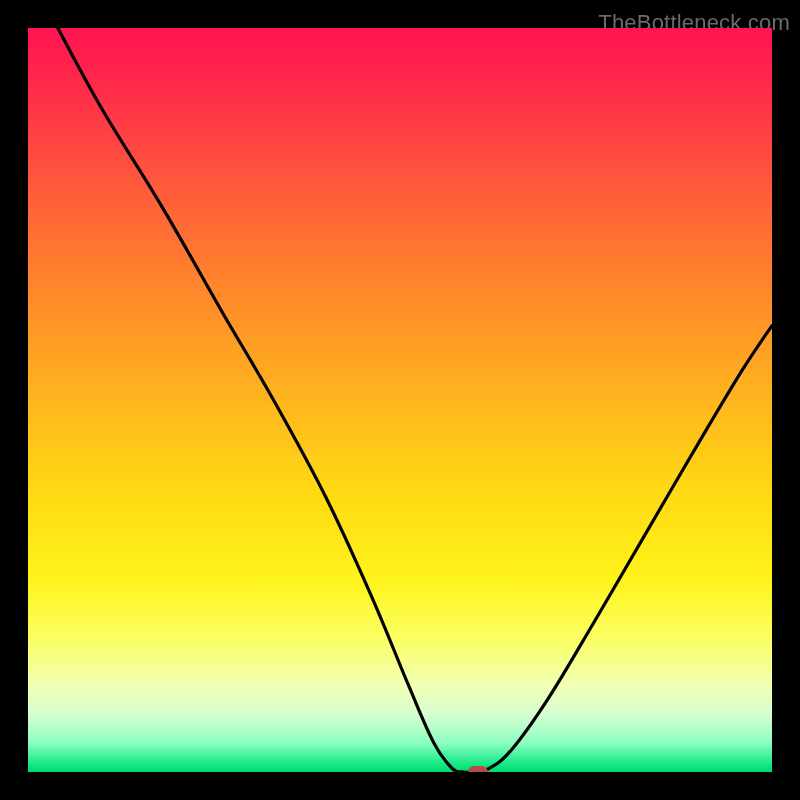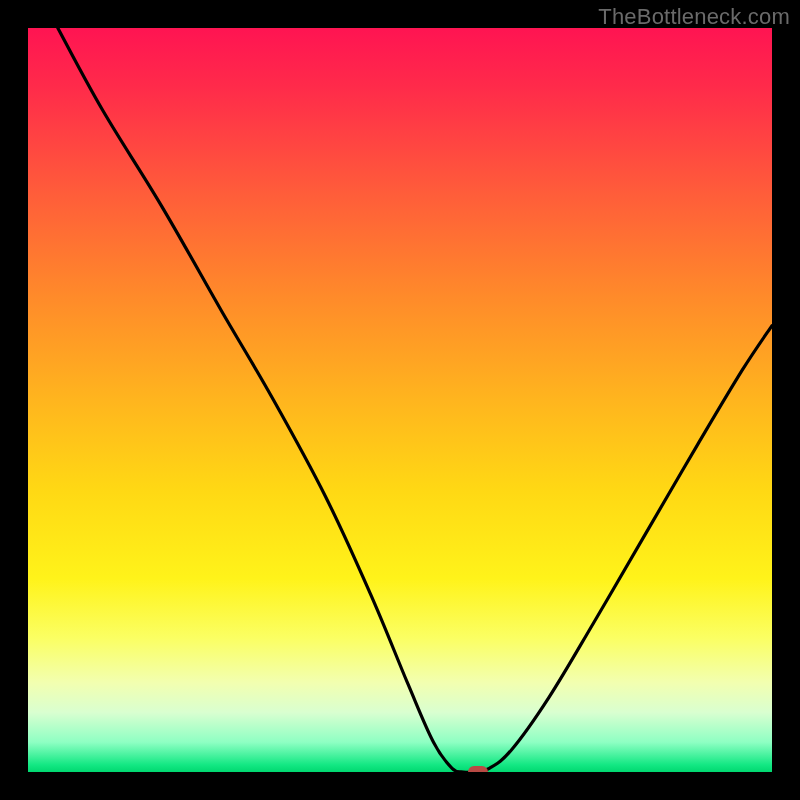--- a/index.html
+++ b/index.html
@@ -14,21 +14,21 @@
   .frame {
     position: absolute;
     top: 0;
     left: 0;
     width: 800px;
     height: 800px;
     background: #000;
   }
   .watermark {
     position: absolute;
-    top: 4px;
+    top: 10px;
     right: 10px;
     color: #6a6a6a;
     font-size: 22px;
     font-weight: 500;
     letter-spacing: 0.2px;
   }
   .plot {
     position: absolute;
     top: 28px;
     left: 28px;

